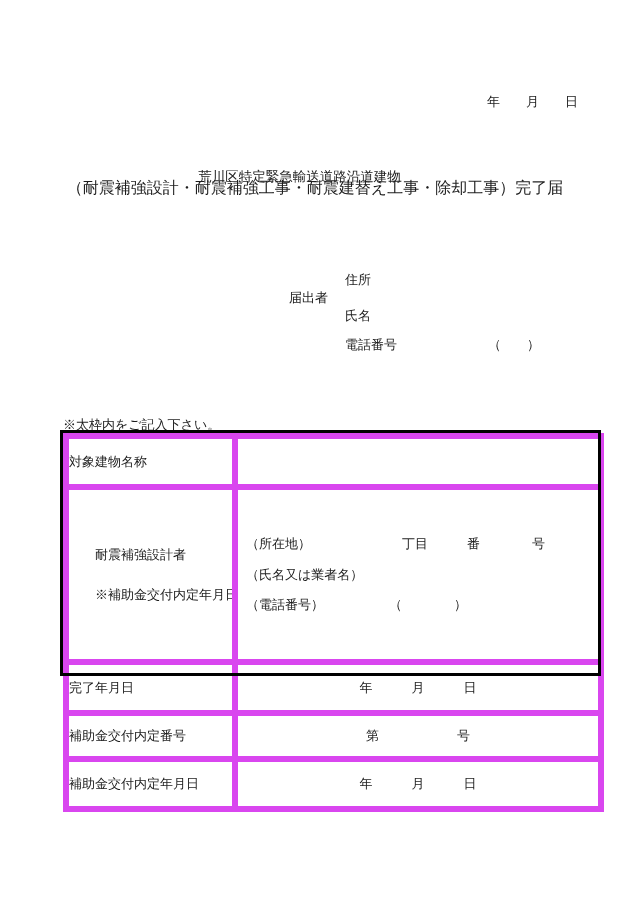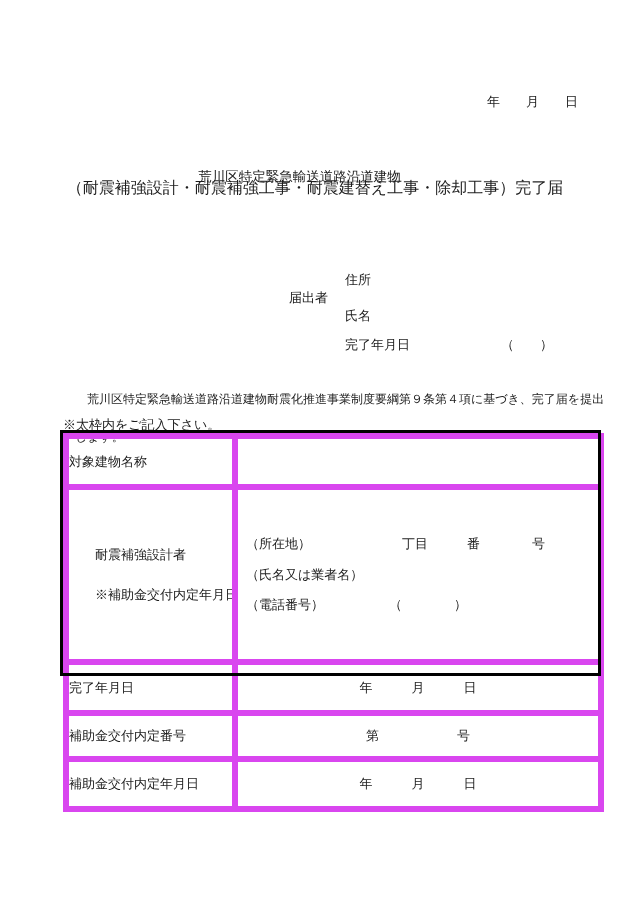--- a/index.html
+++ b/index.html
@@ -74,26 +74,22 @@
 
   <div class="abs date-line">年　　月　　日</div>
 
   <div class="abs title-line1">荒川区特定緊急輸送道路沿道建物</div>
   <div class="abs title-line2">（耐震補強設計・耐震補強工事・耐震建替え工事・除却工事）完了届</div>
 
 
   <div class="abs submitter-label">届出者</div>
   <div class="abs submitter-address">住所</div>
   <div class="abs submitter-name">氏名</div>
-  <div class="abs submitter-phone">完了年月日　　　　　　　（　　）</div>
+  <div class="abs submitter-phone">電話番号　　　　　　　（　　）</div>
 
-  <div class="abs body-par">
-    <span>　荒川区特定緊急輸送道路沿道建物耐震化推進事業制度要綱第９条第４項に基づき、完了届を提出</span><br>
-    <span>します。</span>
-  </div>
 
   <div class="abs table-note">※太枠内をご記入下さい。</div>
 
   <table class="form">
     <colgroup>
         <col style="width:169px">
         <col style="width:366px">
       </colgroup>
     <tbody>
         <tr>

